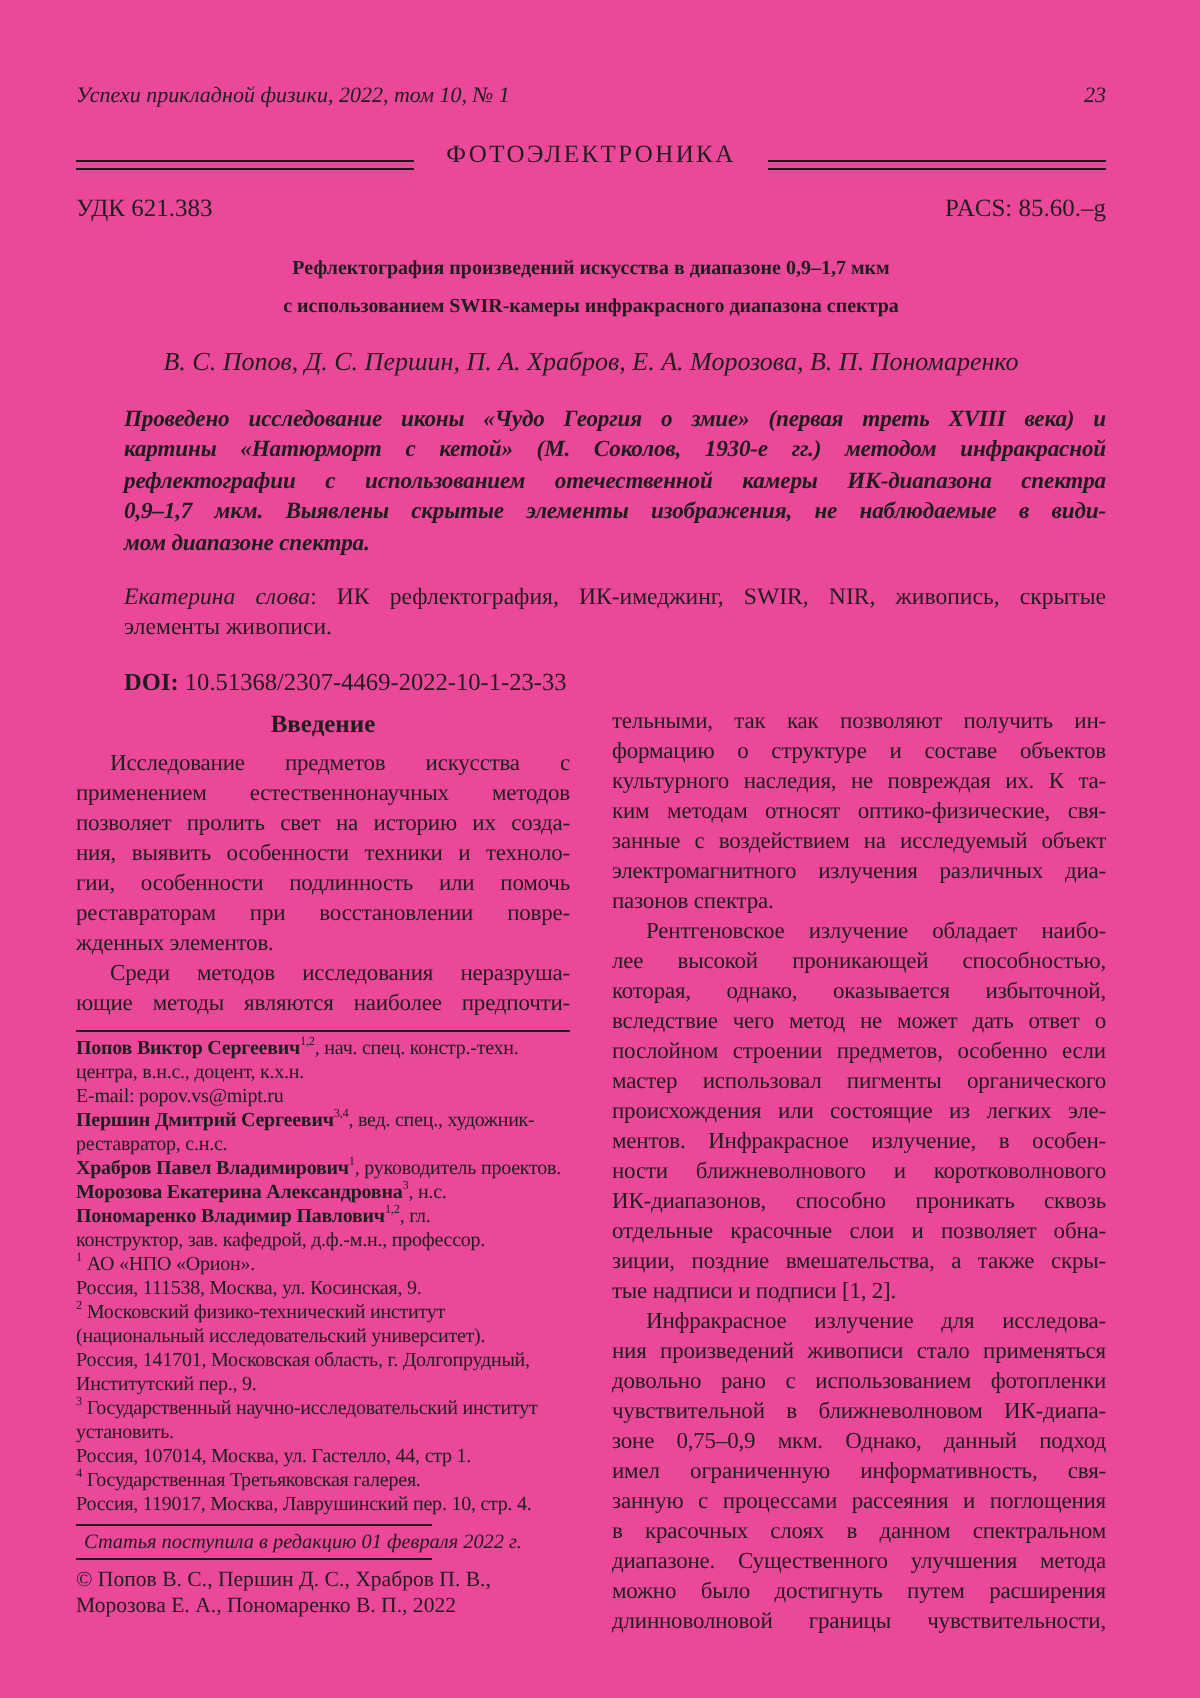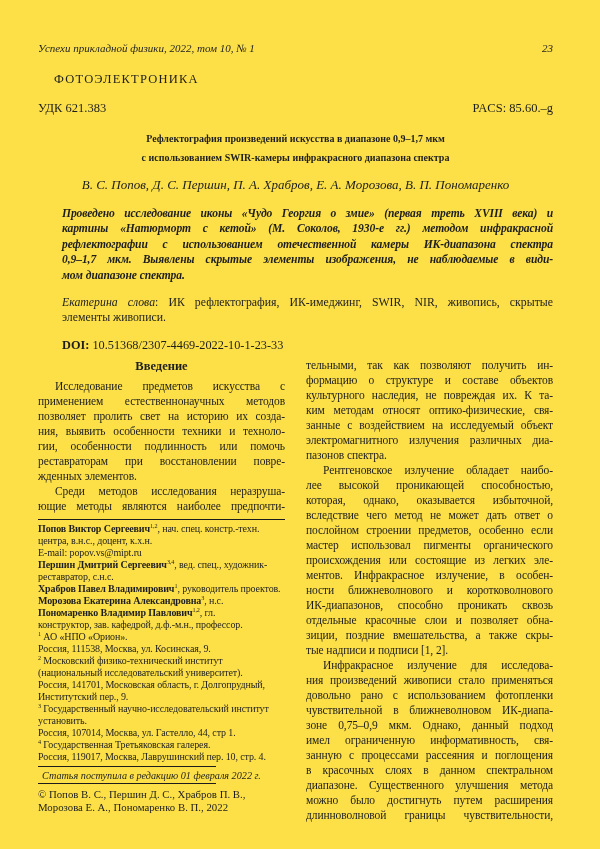--- a/index.html
+++ b/index.html
@@ -1,23 +1,23 @@
 <!DOCTYPE html>
 <html><head>
 <meta charset="utf-8">
 <style>
   html,body{margin:0;padding:0;background:#ffffff;}
   .page{
     width:600px;height:849px;box-sizing:border-box;
     padding:42px 47px 0 38px;position:relative;overflow:hidden;
-    background:#fde047;color:#1e1e1e;
+    background:#ec4899;color:#1e1e1e;
     font-family:"Liberation Serif","DejaVu Serif",serif;
   }
   .running-head{display:flex;justify-content:space-between;font-style:italic;font-size:11px;line-height:13px;}
-  .banner{display:flex;align-items:flex-start;margin-top:15px;flex-direction:column;}
+  .banner{display:flex;align-items:flex-end;margin-top:15px;}
   .dbl-rule{flex:1;height:5px;border-top:1.6px solid #1c1c1c;border-bottom:1.6px solid #1c1c1c;box-sizing:border-box;}
   .banner-label{margin:0 16px;font-size:12.5px;letter-spacing:1.2px;white-space:nowrap;}
   .codes{display:flex;justify-content:space-between;font-size:12.5px;margin-top:12px;line-height:15px;}
   .title{margin:13px 0 0;text-align:center;font-size:10px;line-height:19px;font-weight:bold;}
   .authors{margin-top:10px;text-align:center;font-style:italic;font-size:13px;line-height:16px;}
   .abstract{margin:13px 0 0 24px;}
   .keywords{margin:12px 0 0 24px;}
   .doi{margin:12px 0 0 24px;font-size:12.3px;line-height:15px;}
   .columns{display:flex;gap:21px;margin-top:5px;}
   .col{width:247px;flex:0 0 247px;}

